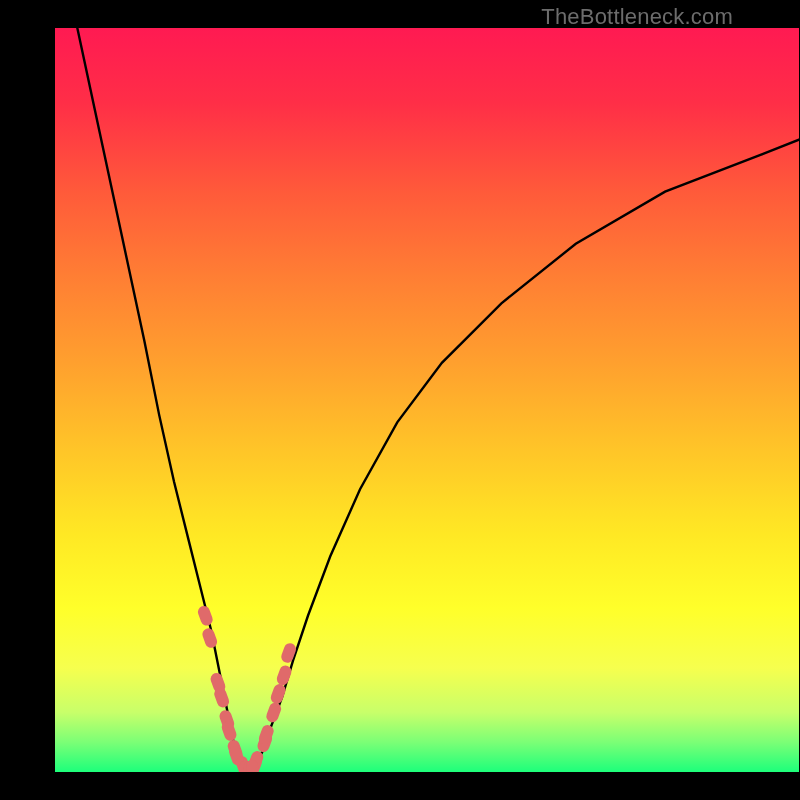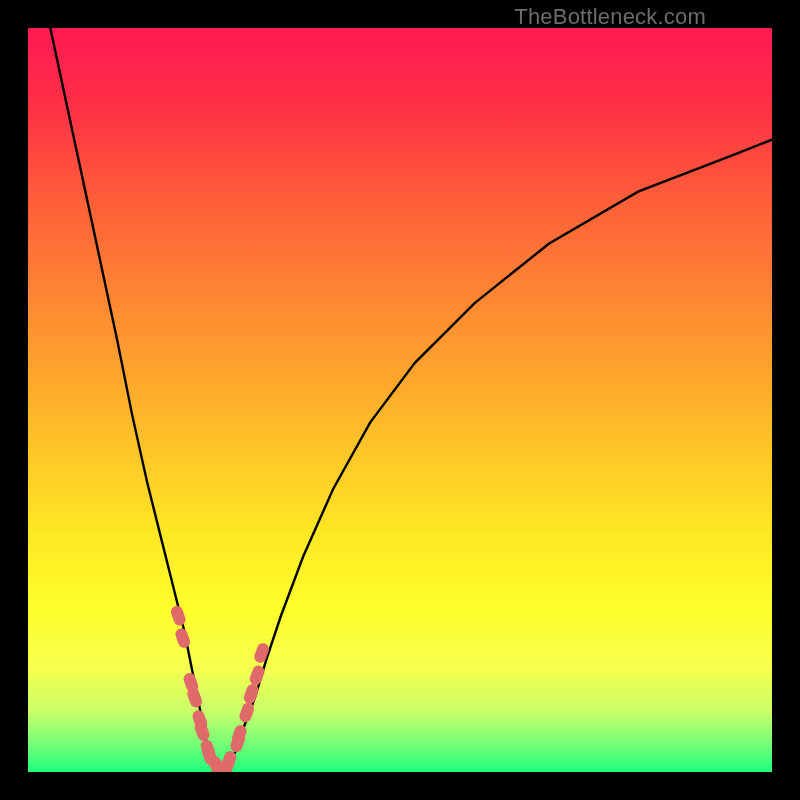--- a/index.html
+++ b/index.html
@@ -9,20 +9,21 @@
     height: 800px;
     overflow: hidden;
     background: #000;
     font-family: Arial, Helvetica, sans-serif;
   }
   .frame {
     position: relative;
     width: 716px;
     height: 800px;
     background: #000;
+    margin-left: 27px;
   }
   .plot {
     position: absolute;
     left: 28px;
     top: 28px;
     width: 744px;
     height: 744px;
     
     background: linear-gradient(to bottom,
       #ff1a52 0%,

